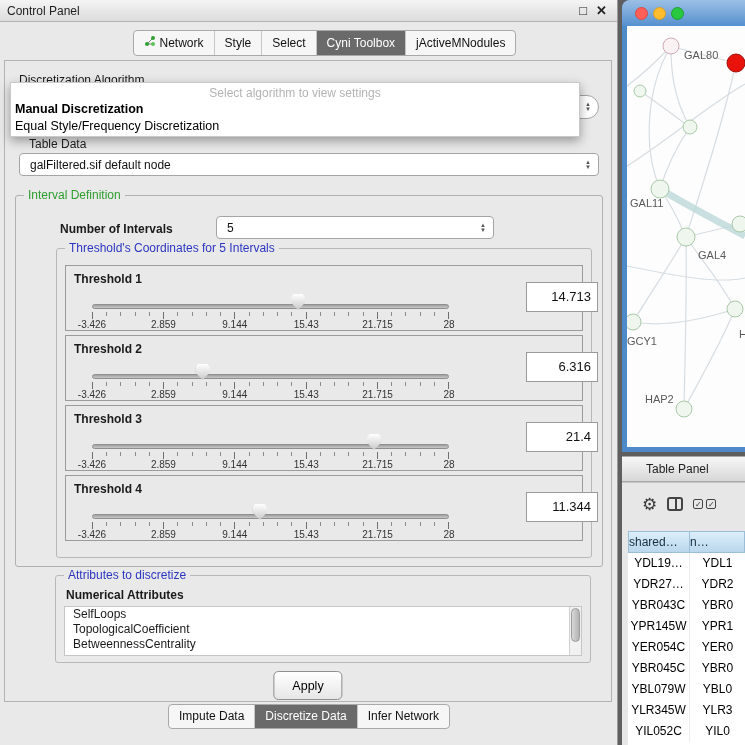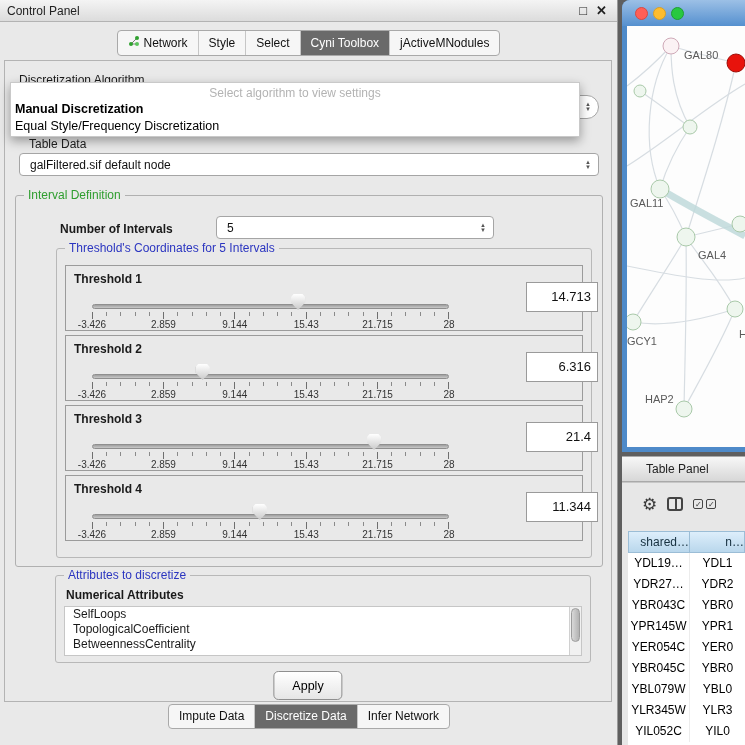--- a/index.html
+++ b/index.html
@@ -8,21 +8,21 @@
   .app { position:relative; width:745px; height:745px; overflow:hidden; background:#5f5f5f; font-size:12px; color:#1a1a1a; }
 
   
   .control-panel { position:absolute; left:0; top:0; width:618px; height:745px; background:#e9e9e9; border-right:1px solid #9a9a9a; }
   .cp-titlebar { position:absolute; left:0; top:0; width:100%; height:22px; background:linear-gradient(#f4f4f4,#dcdcdc); border-bottom:1px solid #b3b3b3; }
   .cp-titlebar .t { position:absolute; left:7px; top:4px; font-size:12px; color:#222; }
   .cp-titlebar .win-ic { position:absolute; top:3px; font-size:13px; color:#222; cursor:default; }
   .cp-titlebar .min { right:30px; }
   .cp-titlebar .cls { right:10px; font-weight:bold; }
 
-  .tabbar { position:absolute; left:0; top:30px; width:100%; display:flex; justify-content:center; }
+  .tabbar { position:absolute; left:16px; top:30px; width:100%; display:flex; justify-content:center; }
   .tabgroup { display:inline-flex; border:1px solid #a9a9a9; border-radius:4px; background:#f6f6f6; overflow:hidden; }
   .tab { padding:4px 10px 5px 10px; font-size:12px; color:#111; border-left:1px solid #c6c6c6; display:flex; align-items:center; gap:4px; cursor:default; white-space:nowrap; }
   .tab:first-child { border-left:none; }
   .tab.sel { background:#6a6a6a; color:#fff; }
 
   .cp-inner { position:absolute; left:4px; top:60px; width:608px; height:642px; border:1px solid #b3b3b3; background:#e9e9e9; }
 
   .algo-label { position:absolute; left:14px; top:12px; font-weight:normal; font-size:12px; }
   .combo { position:absolute; background:#fff; border:1px solid #a5a5a5; border-radius:4px; font-size:12px; color:#111; display:flex; align-items:center; }
   .combo .val { padding-left:10px; flex:1; white-space:nowrap; overflow:hidden; }
@@ -88,21 +88,21 @@
   .table-panel { position:absolute; left:4px; top:482px; width:123px; height:263px; background:#e7e7e7; border-top:1px solid #c7c7c7; }
   .tp-toolbar { position:absolute; left:0; top:6px; width:100%; height:30px; display:flex; align-items:center; gap:10px; padding-left:20px; }
   .gear { font-size:17px; color:#3a3a3a; line-height:17px; }
   .col-icon { width:16px; height:14px; border:2px solid #444; border-radius:3px; position:relative; }
   .col-icon::after { content:""; position:absolute; left:50%; top:0; bottom:0; width:2px; background:#444; }
   .chk-pair { display:flex; gap:3px; }
   .chk { width:10px; height:10px; border:1px solid #444; border-radius:2px; font-size:8px; line-height:9px; text-align:center; color:#333; }
 
   .tp-table { position:absolute; left:6px; top:48px; width:117px; bottom:0; background:#fff; overflow:hidden; }
   .thead { display:flex; height:22px; }
-  .th { background:linear-gradient(#ddeefb,#b9d7ec); border:1px solid #9bbdd6; border-left:none; font-size:12px; color:#16303f; text-align:right; line-height:20px; white-space:nowrap; overflow:hidden; }
+  .th { background:linear-gradient(#ddeefb,#b9d7ec); border:1px solid #9bbdd6; border-left:none; font-size:12px; color:#16303f; text-align:left; line-height:20px; white-space:nowrap; overflow:hidden; }
   .th.c0 { width:62px; border-left:1px solid #9bbdd6; }
   .th.c1 { flex:1; }
   .trow { display:flex; height:21px; }
   .tcell { font-size:12px; line-height:21px; text-align:center; white-space:nowrap; overflow:hidden; color:#000; }
   .tcell.c0 { width:62px; border-right:1px solid #ececec; }
   .tcell.c1 { flex:1; }
 </style>
 </head>
 <body>
 

